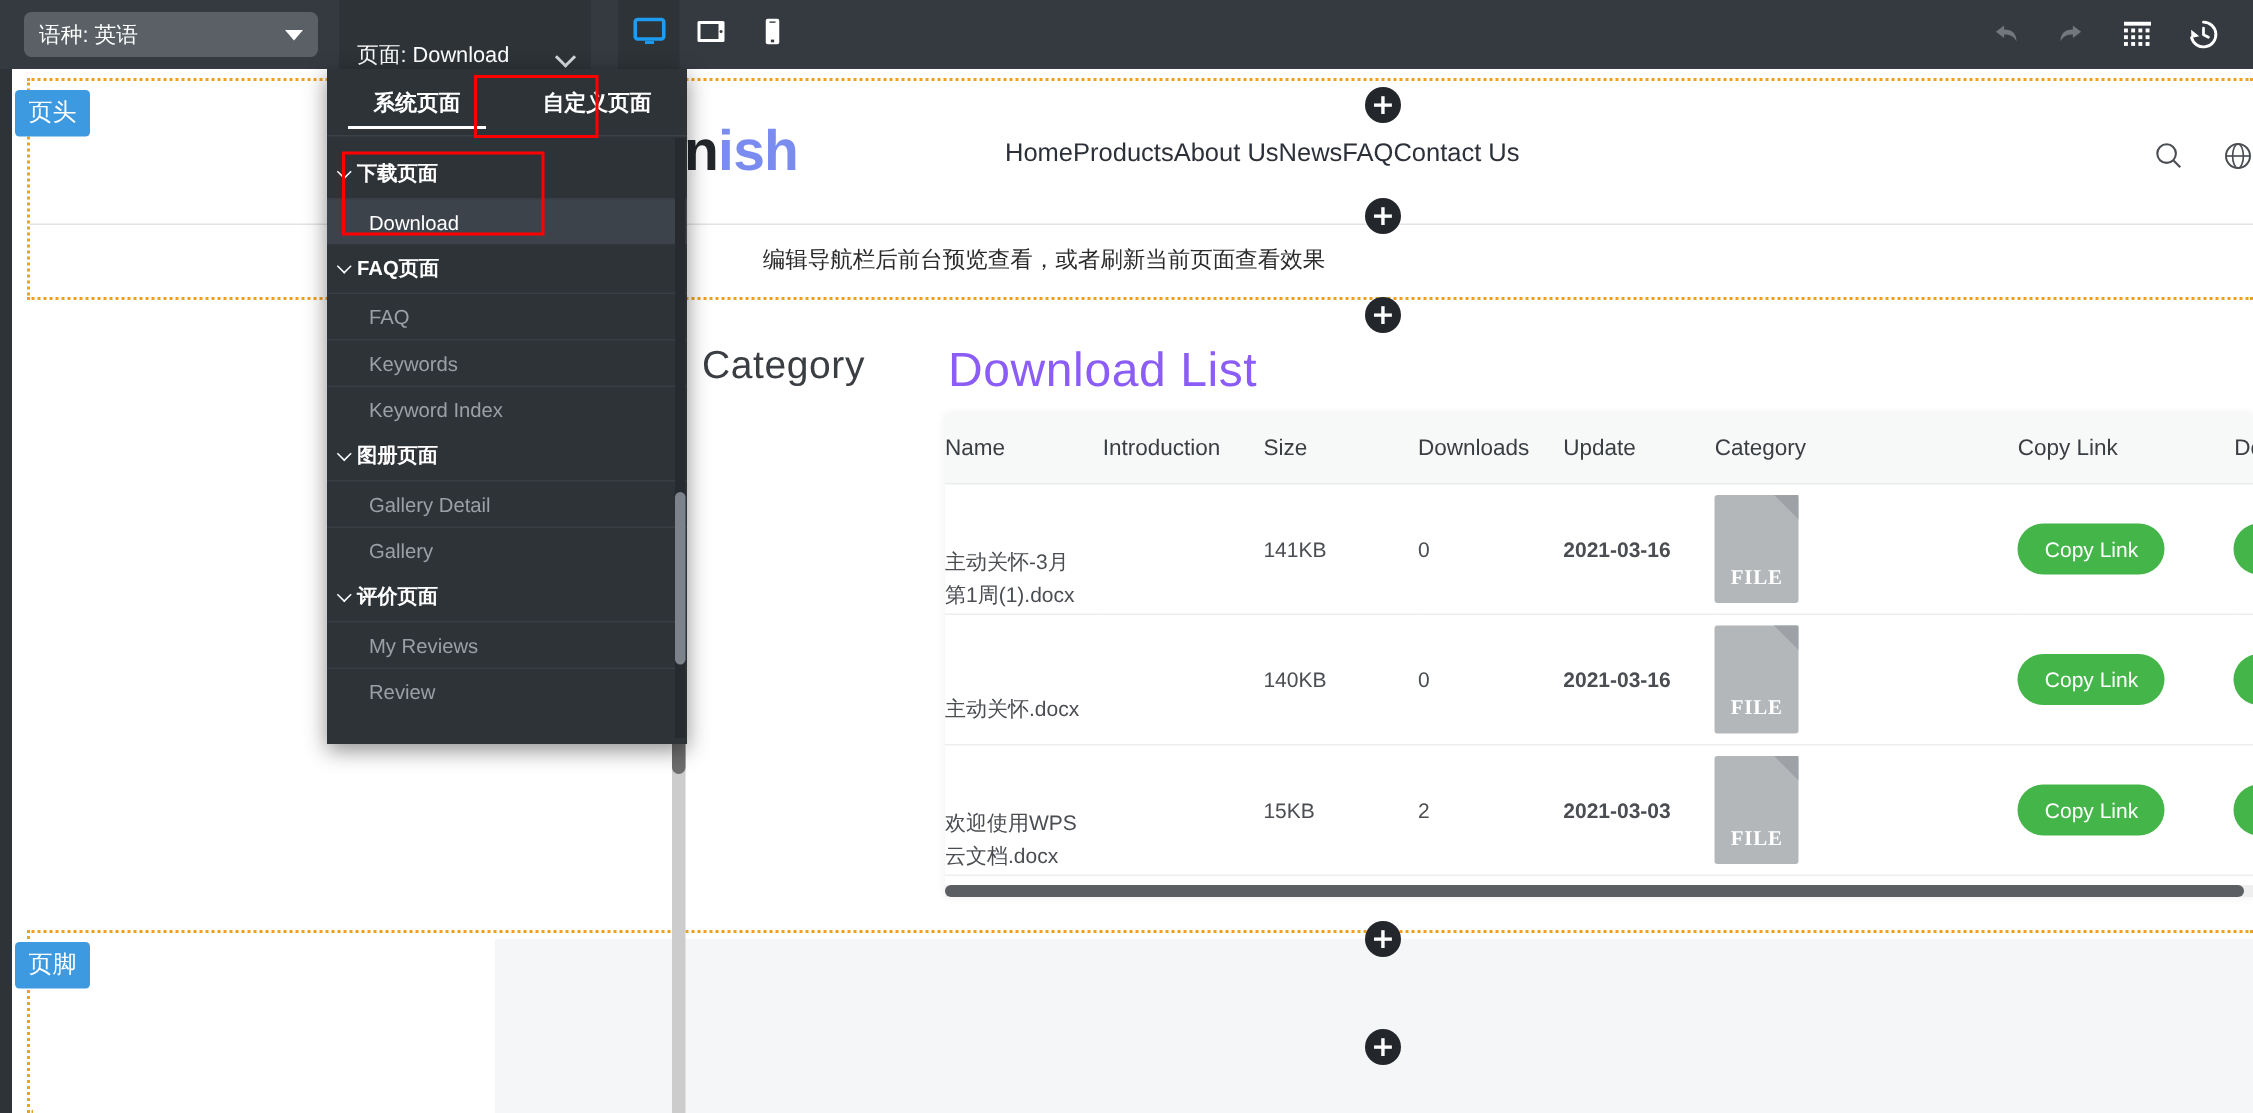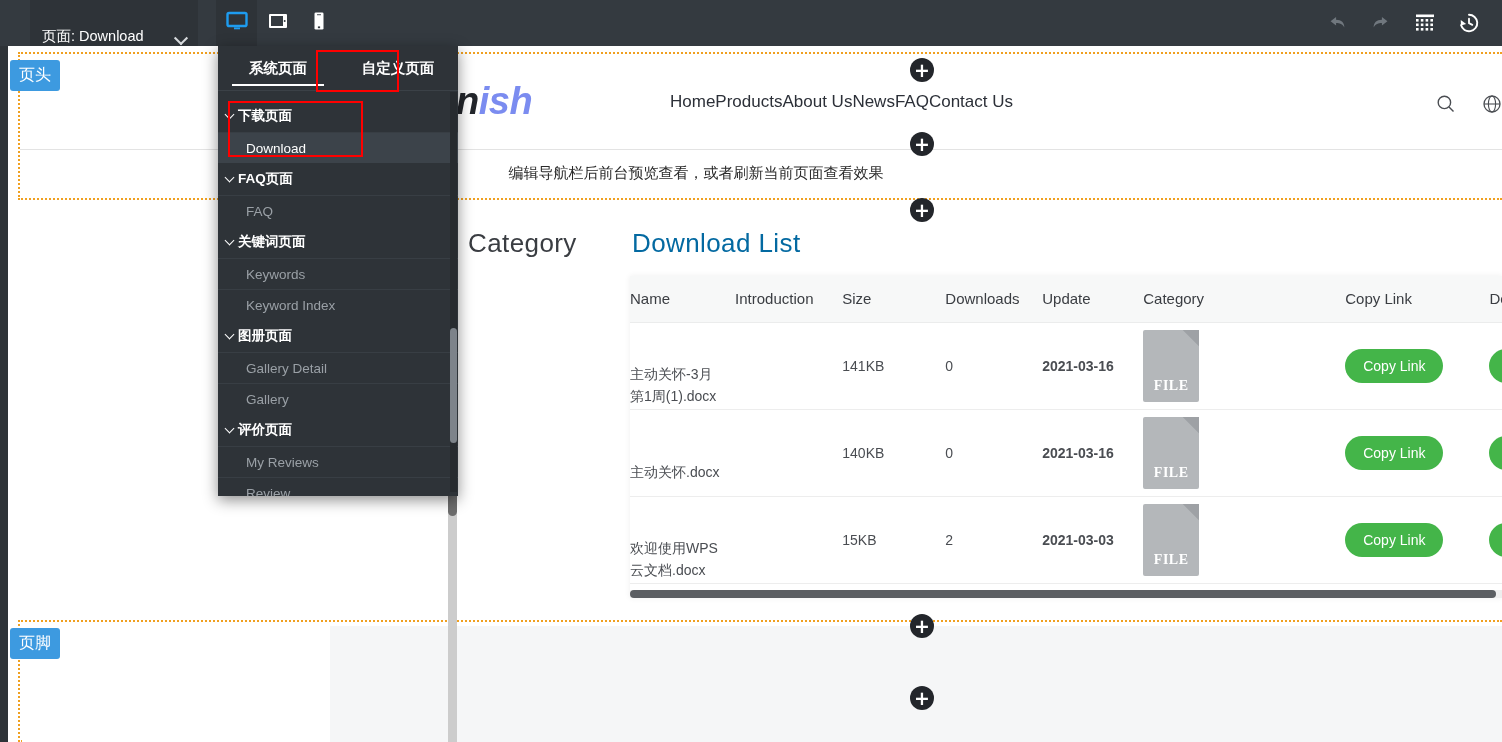--- a/index.html
+++ b/index.html
@@ -168,21 +168,20 @@
   .site-nav {
     position: absolute; top: 8px; left: 20px; right: 0; height: 96px;
     background: #ffffff;
     display: flex; align-items: center;
     border-bottom: 1px solid #e3e3e3;
   }
   .logo {
     position: absolute; left: 436px; top: 26px;
     font-size: 38px; font-weight: bold; letter-spacing: -0.5px;
     color: #23262b;
-    font-style: italic;
   }
   .logo .accent { color: #7b8cf0; }
   .navlinks {
     position: absolute; left: 650px; top: 38px;
     display: flex; 
     font-size: 17px; color: #2c3038;
   }
   .navlinks span { cursor: pointer; white-space: nowrap; }
   .nav-icons {
     position: absolute; right: 0px; top: 40px;
@@ -210,21 +209,21 @@
     position: absolute; top: 160px; left: 460px; right: 0; height: 414px;
     background: #ffffff;
   }
   .h-category {
     position: absolute; left: 8px; top: 22px;
     font-size: 26px; color: #3a3d42; font-weight: normal;
     letter-spacing: 0.4px;
   }
   .h-downloadlist {
     position: absolute; left: 172px; top: 22px;
-    font-size: 26px; color: #0369a1; font-weight: normal;
+    font-size: 32px; color: #8b5cf6; font-weight: normal;
     letter-spacing: 0.4px;
   }
   .dl-table-wrap {
     position: absolute; left: 170px; top: 70px; right: 0; height: 322px;
     background: #ffffff;
     box-shadow: 0 0 6px rgba(0,0,0,0.07);
     overflow: hidden;
   }
   table.dl-table {
     width: 1010px; border-collapse: collapse; table-layout: fixed;
@@ -428,20 +427,24 @@
       </div>
     </div>
 
     <div class="page-scrollbar-track"></div>
     <div class="page-scrollbar-thumb"></div>
   </div>
 
   <div class="toolbar">
     <div class="tb-left-pad"></div>
 
+    <div class="lang-select">
+      <span class="lbl">语种: 英语</span>
+      <span class="caret-solid"></span>
+    </div>
 
     <div class="page-select">
       <span class="lbl">页面: Download</span>
       <span class="chev"></span>
     </div>
 
     <div class="device-group">
       <div class="dev-btn active">
         <span>
           <svg width="24" height="24" viewBox="0 0 24 24">
@@ -526,24 +529,20 @@
           <span>下载页面</span>
         </div>
         <div class="dd-item sel">Download</div>
 
         <div class="dd-group-head">
           <span class="gchev"></span>
           <span>FAQ页面</span>
         </div>
         <div class="dd-item">FAQ</div>
 
-        <div class="dd-group-head">
-          <span class="gchev"></span>
-          <span>关键词页面</span>
-        </div>
         <div class="dd-item">Keywords</div>
         <div class="dd-item">Keyword Index</div>
 
         <div class="dd-group-head">
           <span class="gchev"></span>
           <span>图册页面</span>
         </div>
         <div class="dd-item">Gallery Detail</div>
         <div class="dd-item">Gallery</div>
 

